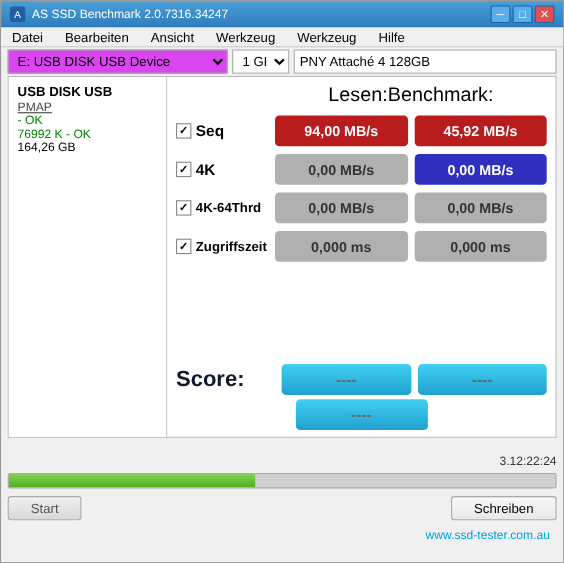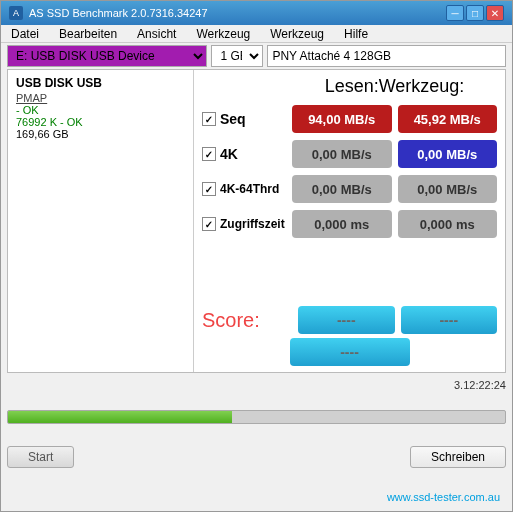--- a/index.html
+++ b/index.html
@@ -79,21 +79,21 @@
       font-size: 12px;
     }
     .toolbar {
       padding: 3px 6px;
       display: flex;
       align-items: center;
       gap: 4px;
       height: 26px;
     }
     .drive-select {
-      background: #a21caf;
+      background: #d946ef;
       border: 1px solid #aaa;
       padding: 1px 4px;
       font-size: 12px;
       height: 22px;
       flex: 1;
     }
     .size-select {
       background: white;
       border: 1px solid #aaa;
       padding: 1px 4px;
@@ -110,21 +110,21 @@
       flex: 1.2;
     }
     .main-content {
       display: flex;
       flex: 1;
       border: 1px solid #bbb;
       margin: 0 6px;
       background: white;
     }
     .left-panel {
-      width: 186px;
+      width: 144px;
       border-right: 1px solid #ccc;
       padding: 6px 8px;
       background: white;
       font-size: 11px;
     }
     .left-panel .device-name {
       font-weight: bold;
       font-size: 12px;
       color: #000;
     }
@@ -201,22 +201,22 @@
     .val-gray { background: #b0b0b0; color: #333; }
     .val-teal { background: #b91c1c; }
     .val-blue-dark { background: #3030c0; }
     .score-section {
       margin-top: 6px;
       display: flex;
       flex-direction: column;
     }
     .score-label {
       font-size: 20px;
-      font-weight: normal;
-      color: #ef4444;
+      font-weight: bold;
+      color: #0f172a;
       margin-bottom: 4px;
     }
     .score-values {
       display: flex;
       gap: 6px;
       justify-content: flex-start;
     }
     .score-btn {
       flex: 1;
       height: 28px;
@@ -240,24 +240,24 @@
       background: linear-gradient(to bottom, #40d0f0, #20a0d0);
       border-radius: 4px;
       display: flex;
       align-items: center;
       justify-content: center;
       color: #666;
       font-size: 14px;
       font-weight: bold;
     }
     .bottom-area {
-      padding: 6px 6px;
+      padding: 16px 6px;
       display: flex;
       flex-direction: column;
-      gap: 19px;
+      gap: 4px;
     }
     .progress-row {
       display: flex;
       align-items: center;
       justify-content: flex-end;
       gap: 6px;
     }
     .time-label {
       font-size: 11px;
       color: #333;
@@ -337,29 +337,29 @@
     <input class="drive-name-field" type="text" value="PNY Attaché 4 128GB" style="">
   </div>
 
   <div class="main-content">
 
     <div class="left-panel">
       <div class="device-name">USB DISK USB</div>
       <div class="pmap">PMAP</div>
       <div class="status-ok">- OK</div>
       <div class="status-num">76992 K - OK</div>
-      <div class="disk-size">169,66 GB</div>
+      <div class="disk-size">164,26 GB</div>
     </div>
 
     <div class="right-panel">
 
       <div class="bench-header">
         <div style="width:90px"></div>
         <div class="bench-header-label">Lesen:</div>
-        <div class="bench-header-label">Werkzeug:</div>
+        <div class="bench-header-label">Benchmark:</div>
       </div>
 
       <div class="bench-rows">
 
         <div class="bench-row">
           <div class="bench-row-label">
             <div class="check-box">✓</div>
             <span>Seq</span>
           </div>
           <div class="bench-values">

